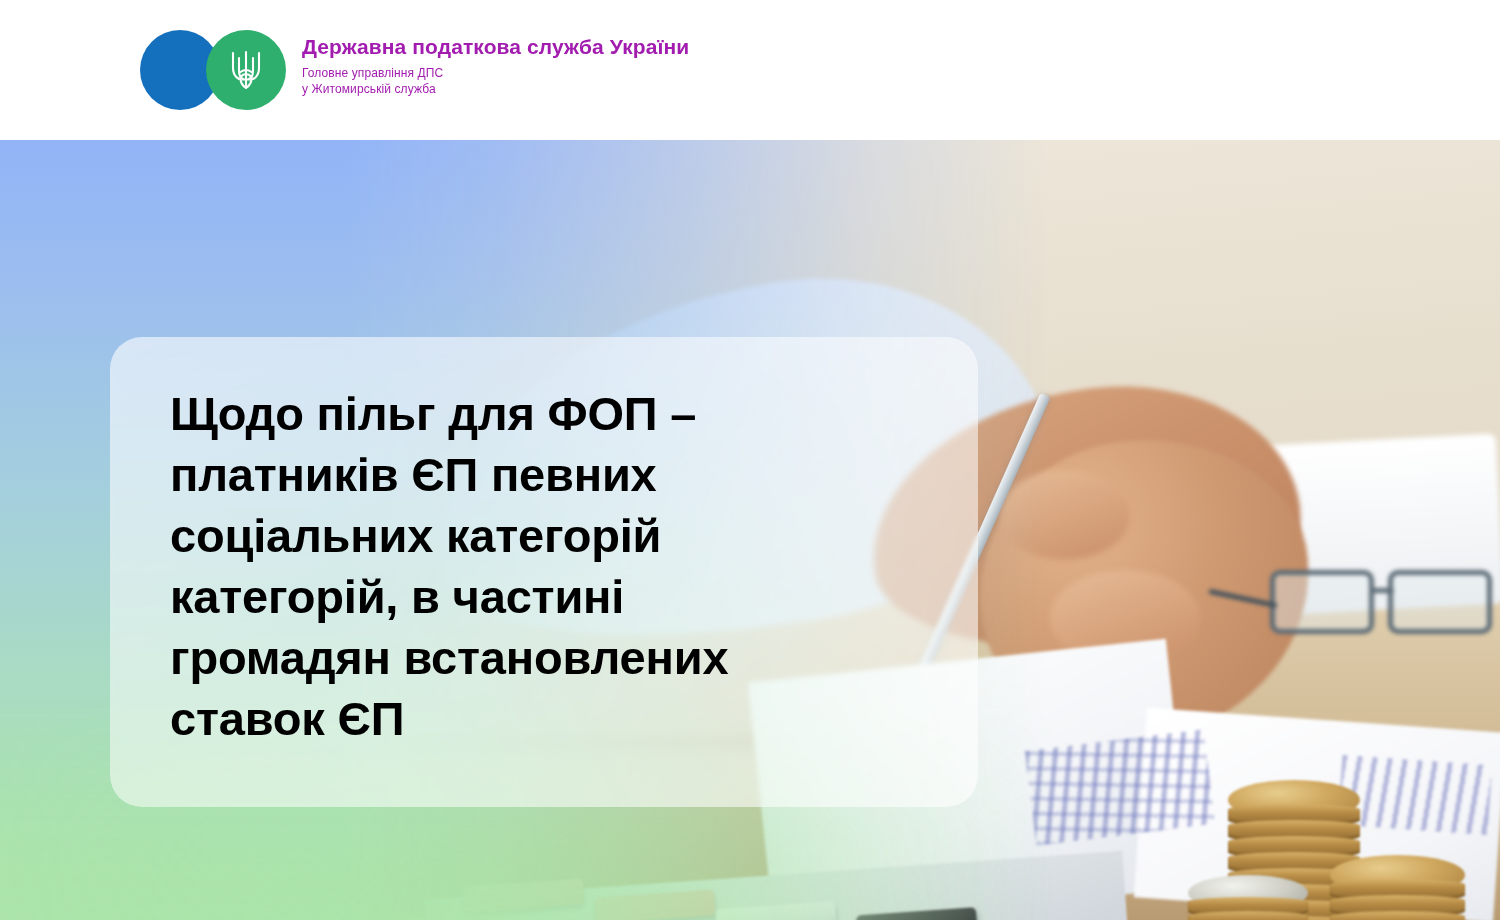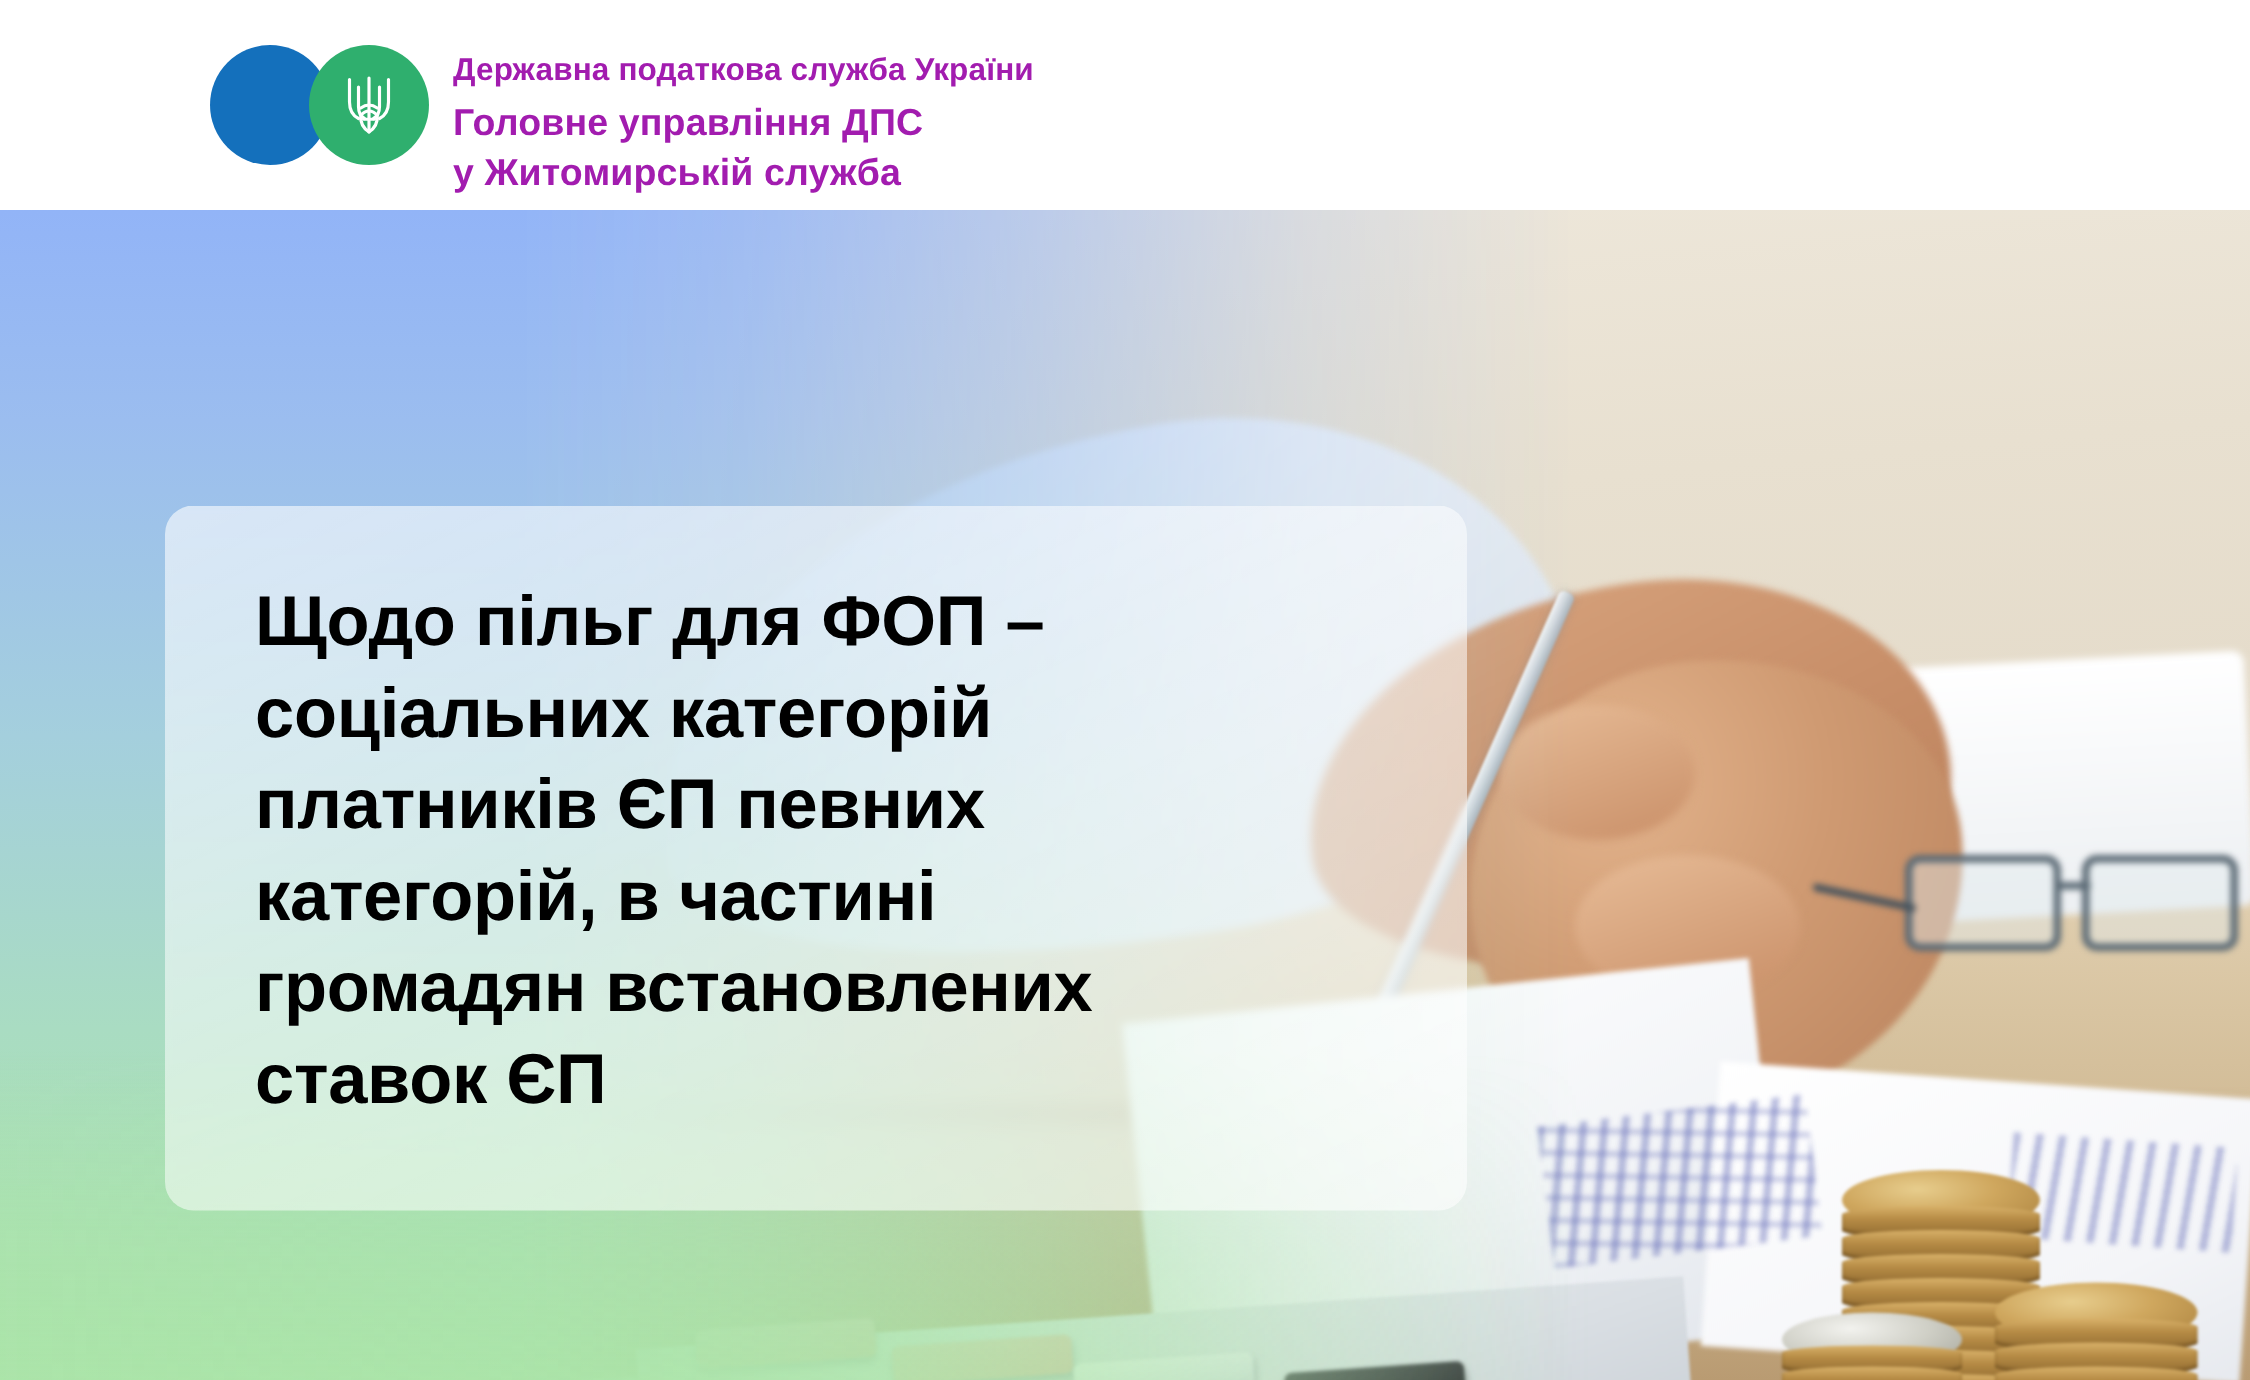--- a/index.html
+++ b/index.html
@@ -48,21 +48,21 @@
     margin-left:12px;
     padding-top:4px;
     color:#a21caf;
   }
   .org-line-1 {
     font-size:21px; font-weight:bold; line-height:1.28;
     letter-spacing:.1px; white-space:nowrap;
     margin-bottom:5px;
   }
   .org-line-2, .org-line-3 {
-    font-size:25px; font-weight:bold; line-height:1.33;
+    font-size:12px; font-weight:normal; line-height:1.33;
     letter-spacing:.1px; white-space:nowrap;
   }
 
   
   .stage {
     position:absolute; left:0; top:140px;
     width:1500px; height:780px;
     overflow:hidden;
     background:#e9e2d6;
   }
@@ -266,21 +266,21 @@
     position:absolute; left:0; top:560px; width:1060px; height:220px;
     background:linear-gradient(180deg, rgba(171,228,169,0) 0%, rgba(171,228,169,.55) 60%, rgba(171,228,169,.72) 100%);
     -webkit-mask-image:linear-gradient(90deg, rgba(0,0,0,1) 0%, rgba(0,0,0,.7) 55%, rgba(0,0,0,0) 100%);
     mask-image:linear-gradient(90deg, rgba(0,0,0,1) 0%, rgba(0,0,0,.7) 55%, rgba(0,0,0,0) 100%);
   }
 
   
   .text-card {
     position:absolute; left:110px; top:337px;
     width:868px; height:470px;
-    border-radius:19px;
+    border-radius:32px;
     background:linear-gradient(155deg,
        rgba(255,255,255,.60) 0%,
        rgba(255,255,255,.52) 45%,
        rgba(255,255,255,.60) 100%);
     backdrop-filter:blur(2px);
     z-index:20;
   }
   .headline {
     position:absolute; left:60px; top:46px;
     width:760px;
@@ -396,21 +396,21 @@
       </div>
     </div>
 
     <div class="tint-left"></div>
     <div class="tint-bottom"></div>
   </div>
 
   <div class="text-card">
     <h1 class="headline">
       <span>Щодо пільг для ФОП –</span>
+      <span>платників ЄП певних</span>
       <span>соціальних категорій</span>
-      <span>платників ЄП певних</span>
       <span>категорій, в частині</span>
       <span>громадян встановлених</span>
       <span>ставок ЄП</span>
     </h1>
   </div>
 
 </div>
 
 </body></html>

